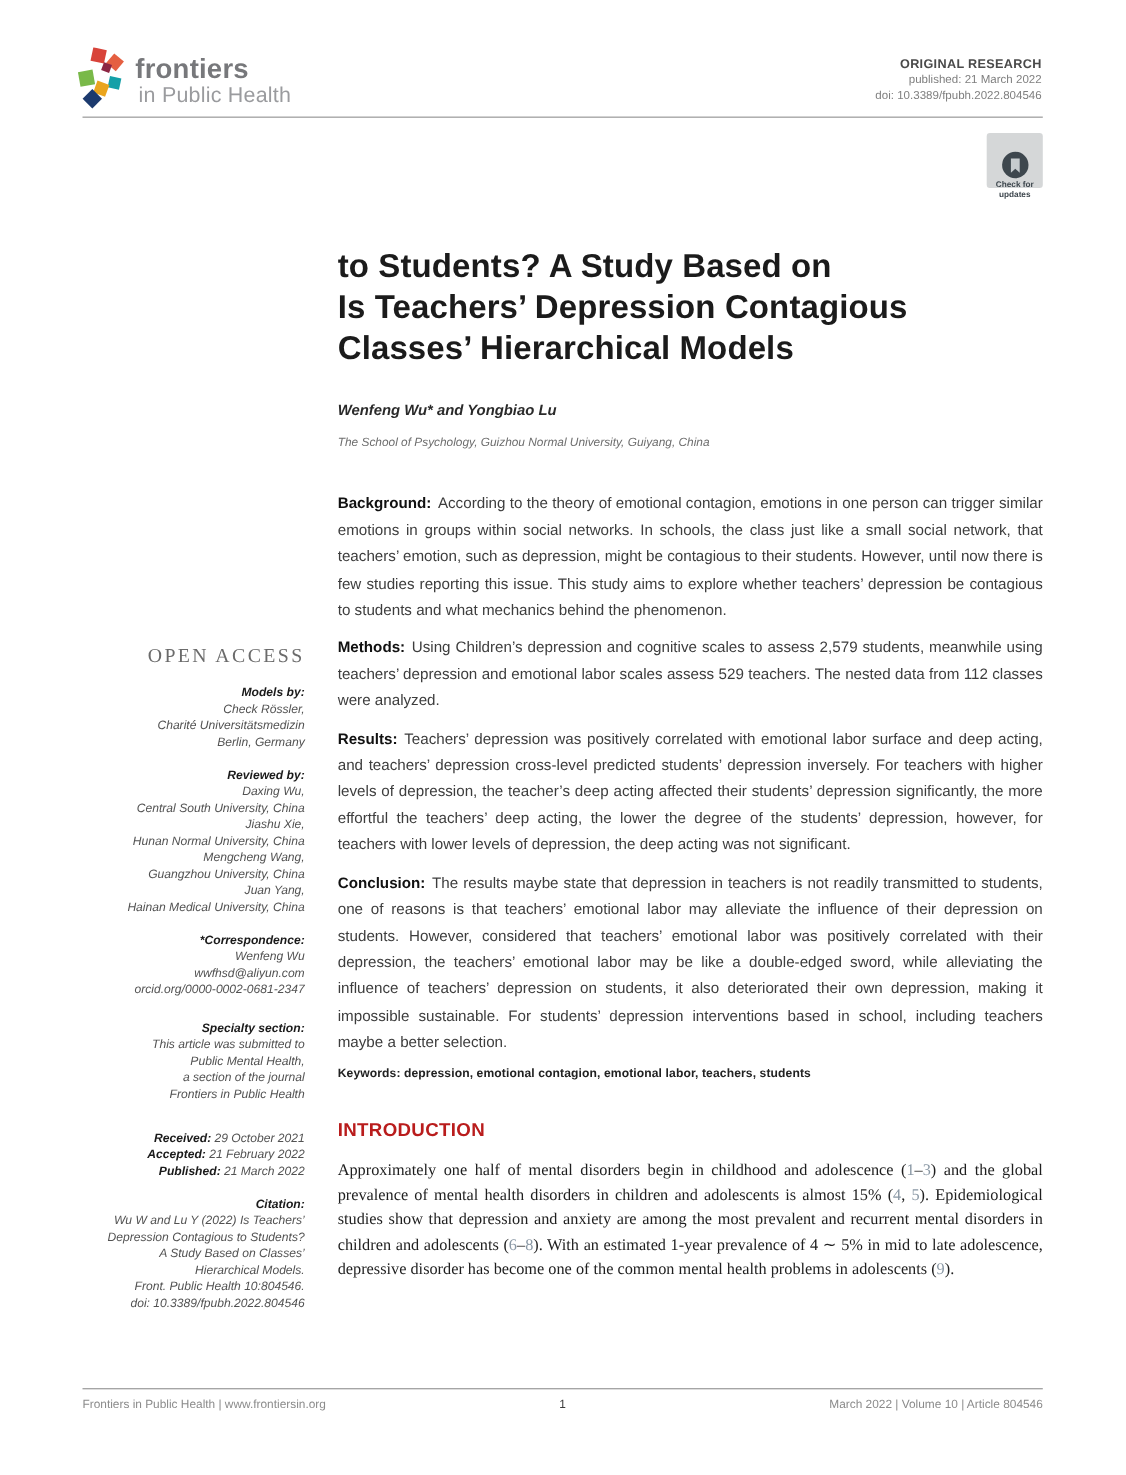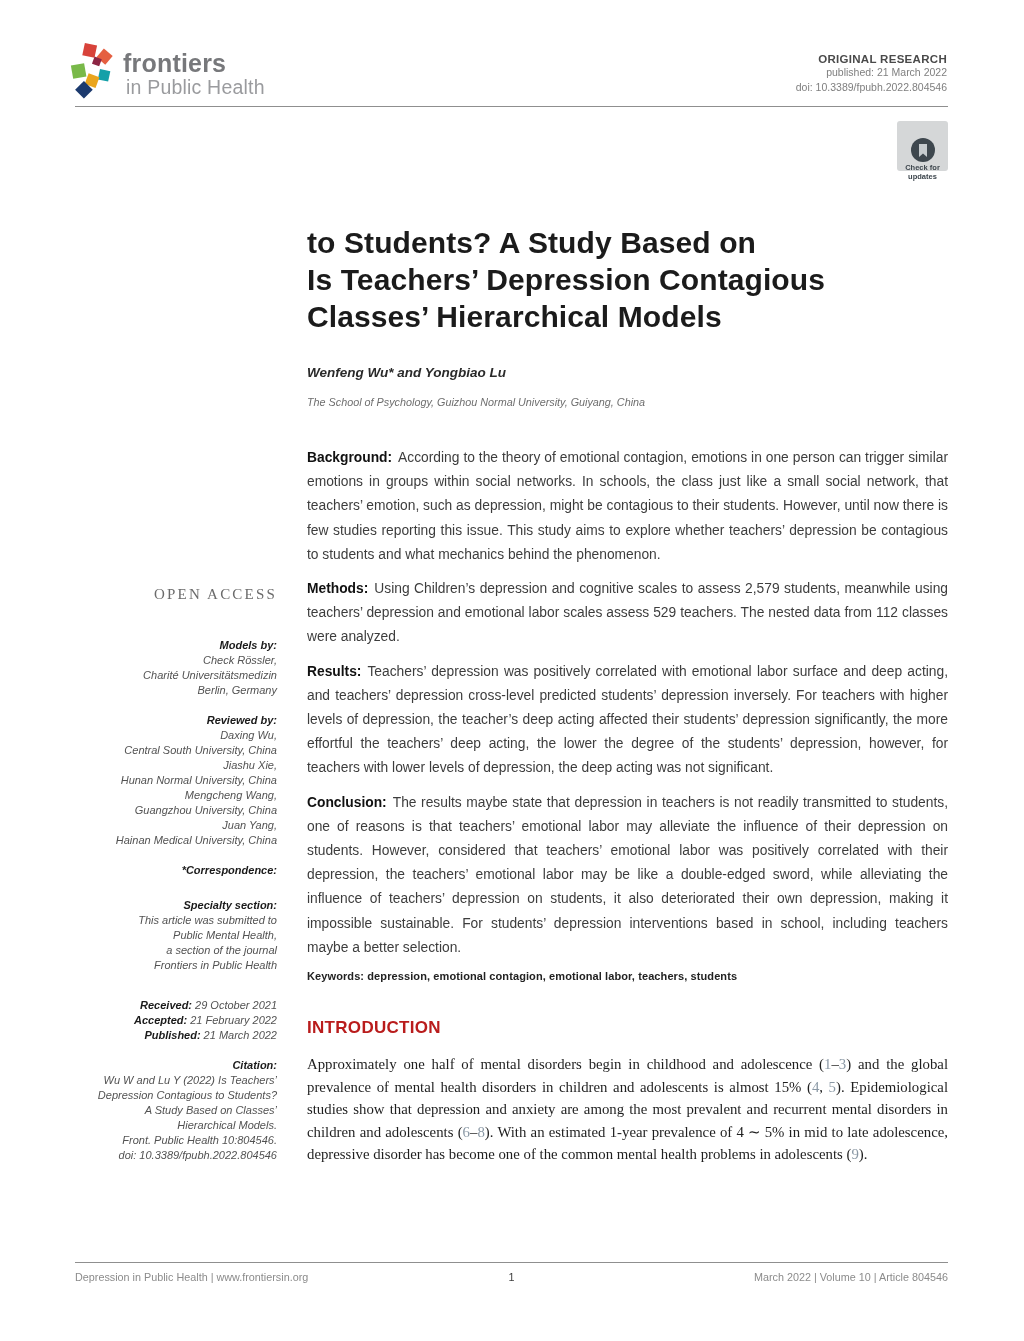--- a/index.html
+++ b/index.html
@@ -33,22 +33,22 @@
     position: absolute; left: 897px; top: 121px; width: 51px; height: 50px;
     background: #d5d7d8; border-radius: 3px; text-align: center; padding-top: 16px;
     cursor: pointer;
   }
   .badge-circle { width: 26px; height: 26px; display: block; margin: 0 auto; }
   .badge-label { font-size: 7.5px; line-height: 8.5px; color: #3d464d; font-weight: bold; margin-top: 1px; }
 
   
   .sidebar { position: absolute; left: 75px; top: 586px; width: 202px; text-align: right; }
   .open-access {
-    font-family: "Liberation Serif", serif; font-size: 15px; color: #6b6b6b;
-    letter-spacing: 2.2px; margin-bottom: 35px;
+    font-family: "Liberation Serif", serif; font-size: 18px; color: #6b6b6b;
+    letter-spacing: 2.2px; margin-bottom: 16px;
   }
   .side-group { margin-bottom: 15px; font-style: italic; }
   .side-group.mb-lg { margin-bottom: 20px; }
   .side-group.mt-lg { margin-top: 25px; }
   .side-label { font-size: 11px; font-weight: bold; color: #1a1a1a; line-height: 15px; }
   .side-line { font-size: 11px; color: #525252; line-height: 15px; }
   .side-line b { color: #1a1a1a; margin-right: 3px; }
 
   
   .main { position: absolute; left: 307px; top: 224px; width: 641px; }
@@ -135,20 +135,26 @@
           <div class="side-line">Hunan Normal University, China</div>
           <div class="side-line">Mengcheng Wang,</div>
           <div class="side-line">Guangzhou University, China</div>
           <div class="side-line">Juan Yang,</div>
           <div class="side-line">Hainan Medical University, China</div>
         </div>
     </div>
 
     <div class="side-group mb-lg">
       <div class="side-label">*Correspondence:</div>
+      <div>
+
+      <div class="side-line">Wenfeng Wu</div>
+          <div class="side-line">wwfhsd@aliyun.com</div>
+          <div class="side-line">orcid.org/0000-0002-0681-2347</div>
+        </div>
     </div>
 
     <div class="side-group mb-lg">
       <div class="side-label">Specialty section:</div>
       <div>
 
       <div class="side-line">This article was submitted to</div>
           <div class="side-line">Public Mental Health,</div>
           <div class="side-line">a section of the journal</div>
           <div class="side-line">Frontiers in Public Health</div>
@@ -203,18 +209,18 @@
     <div class="keywords">Keywords: depression, emotional contagion, emotional labor, teachers, students</div>
 
     <div class="section-heading">INTRODUCTION</div>
     <p class="intro-p">
       
     <span>Approximately one half of mental disorders begin in childhood and adolescence (</span><span class="ref">1</span><span>–</span><span class="ref">3</span><span>) and the global prevalence of mental health disorders in children and adolescents is almost 15% (</span><span class="ref">4</span><span>, </span><span class="ref">5</span><span>). Epidemiological studies show that depression and anxiety are among the most prevalent and recurrent mental disorders in children and adolescents (</span><span class="ref">6</span><span>–</span><span class="ref">8</span><span>). With an estimated 1-year prevalence of 4 ∼ 5% in mid to late adolescence, depressive disorder has become one of the common mental health problems in adolescents (</span><span class="ref">9</span><span>).</span></p>
   </div>
 
   <div class="footer-rule"></div>
   <div class="footer">
-    <span class="footer-left">Depression in Public Health | www.frontiersin.org</span>
+    <span class="footer-left">Frontiers in Public Health | www.frontiersin.org</span>
     <span class="footer-center">1</span>
     <span class="footer-right">March 2022 | Volume 10 | Article 804546</span>
   </div>
 
 </div>
 
 </body></html>

